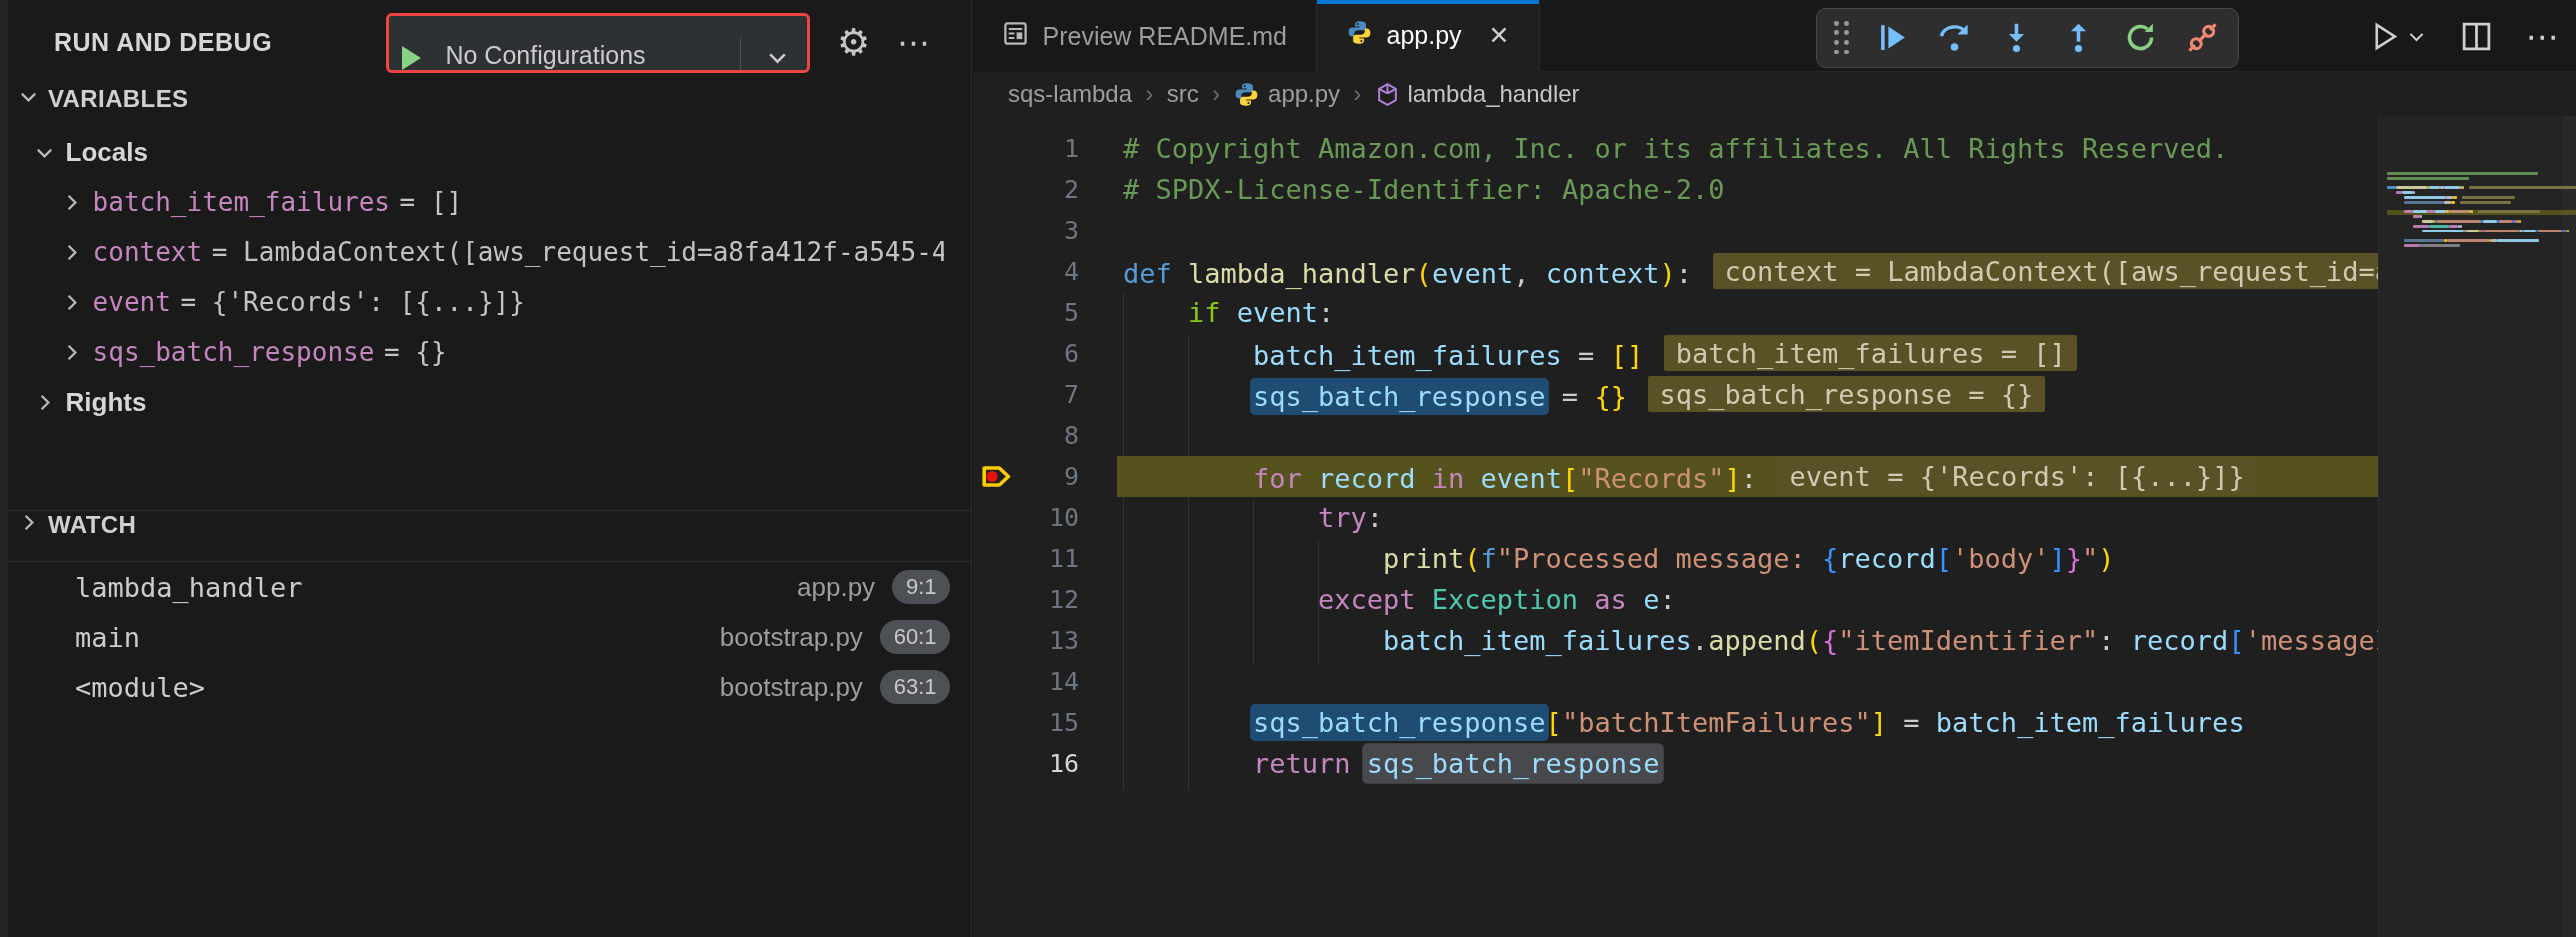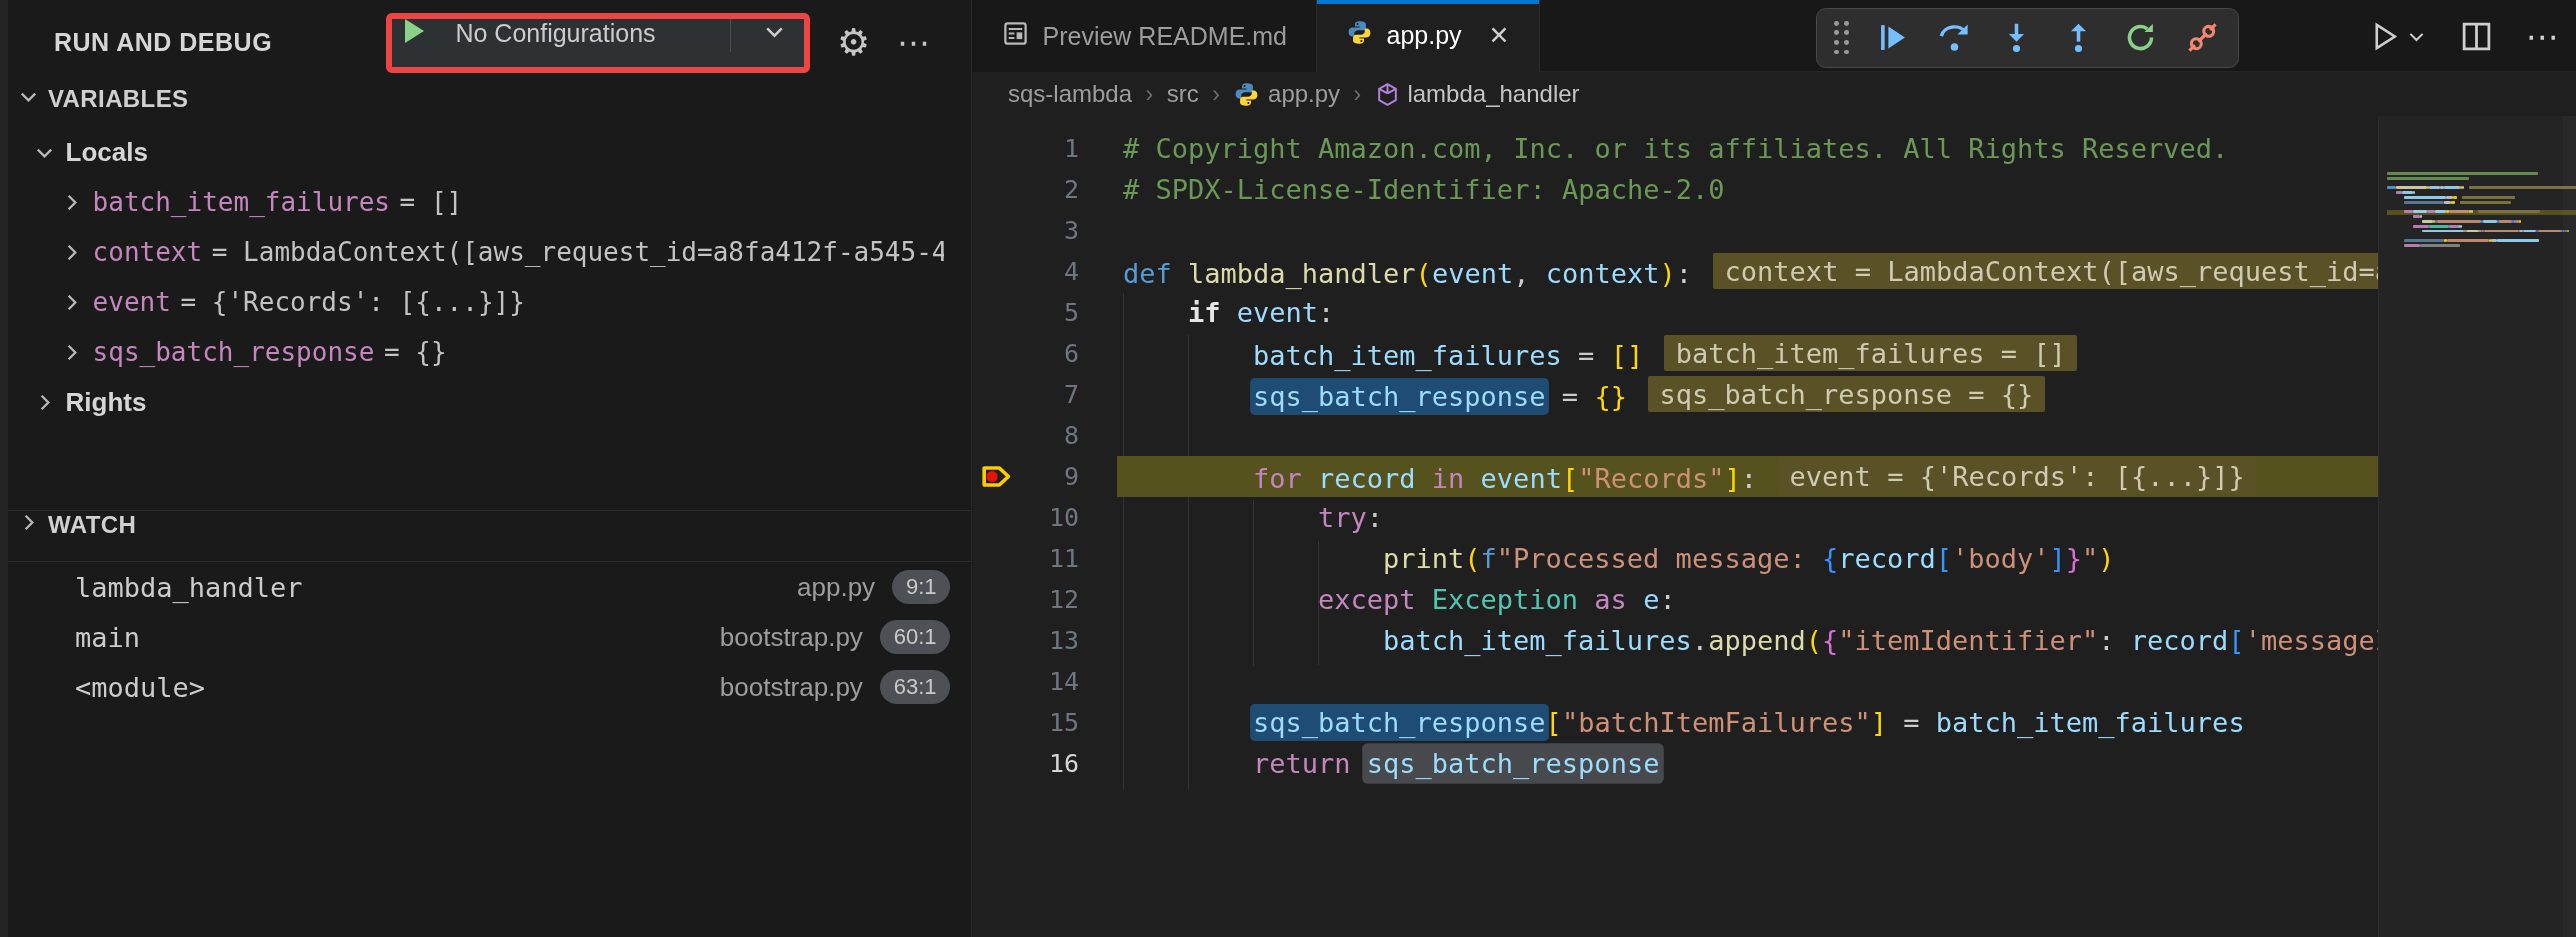--- a/index.html
+++ b/index.html
@@ -11,23 +11,23 @@
   }
   
   .sidebar {
     position:absolute; left:0; top:0; width:972px; height:938px;
     background:#1a1a1a; border-right:1px solid #2b2b2b;
   }
   .sidebar::before { content:""; position:absolute; left:0; top:0; width:7.7px; height:100%; background:#242425; }
   .side-header { display:flex; align-items:center; height:85px; padding:0 39px 0 54px; }
   .side-title { font-size:25px; font-weight:700; letter-spacing:0.5px; color:#d6d6d6; white-space:nowrap; }
   .config-select {
-    margin-left:auto; display:flex; align-items:flex-start; gap:31px;
+    margin-left:auto; display:flex; align-items:flex-end; gap:24px;
     width:424px; height:60px; padding:0 17.3px 0 13.5px;
-    background:#2d3133; border:6px solid #ef4444; border-radius:5.8px;
+    background:#2d3133; border:3px solid #ef4444; border-radius:5.8px;
   }
   .config-select .playglyph { width:0; height:0; border-left:19px solid #89d185; border-top:12.5px solid transparent; border-bottom:12.5px solid transparent; }
   .config-label { font-size:25px; color:#cccccc; white-space:nowrap; flex:1; }
   .config-divider { width:1px; height:33px; background:#4a5054; }
   .icon-btn { margin-left:27px; font-size:33px; color:#c5c5c5; line-height:1; cursor:pointer; }
   .gear { font-size:37px; }
   .dots { letter-spacing:1.9px; font-size:33px; }
 
   .sect-head { display:flex; align-items:flex-start; height:42px; padding:0 29px 0 17.3px; gap:7.7px; }
   .sect-head .label { font-size:24px; font-weight:700; color:#d0d0d0; letter-spacing:0.4px; }
@@ -335,21 +335,21 @@
       <div class="lines-clip">
         <div class="code-lines" id="code-lines">
             <div class="guide" style="left: 150px; top: 177px; height: 497px;"></div>
             <div class="guide" style="left: 215px; top: 219px; height: 455px;"></div>
             <div class="guide" style="left: 280px; top: 384px; height: 166px;"></div>
             <div class="guide" style="left: 345px; top: 425px; height: 124px;"></div>
             <div class="code-line"><span class="g-bp"></span><span class="g-ln">1</span><span class="code-text" style="padding-left: 0px;"><span class="tok" style="color: rgb(106, 153, 85);"># Copyright Amazon.com, Inc. or its affiliates. All Rights Reserved.</span></span></div>
             <div class="code-line"><span class="g-bp"></span><span class="g-ln">2</span><span class="code-text" style="padding-left: 0px;"><span class="tok" style="color: rgb(106, 153, 85);"># SPDX-License-Identifier: Apache-2.0</span></span></div>
             <div class="code-line"><span class="g-bp"></span><span class="g-ln">3</span><span class="code-text" style="padding-left: 0px;"></span></div>
             <div class="code-line"><span class="g-bp"></span><span class="g-ln">4</span><span class="code-text" style="padding-left: 0px;"><span class="tok" style="color: rgb(86, 156, 214);">def </span><span class="tok" style="color: rgb(220, 220, 170);">lambda_handler</span><span class="tok" style="color: rgb(255, 215, 0);">(</span><span class="tok" style="color: rgb(156, 220, 254);">event</span><span class="tok" style="color: rgb(204, 204, 204);">, </span><span class="tok" style="color: rgb(156, 220, 254);">context</span><span class="tok" style="color: rgb(255, 215, 0);">)</span><span class="tok" style="color: rgb(204, 204, 204);">:</span><span class="hint">context = LambdaContext([aws_request_id=a8fa412f-a545-414...</span></span></div>
-            <div class="code-line"><span class="g-bp"></span><span class="g-ln">5</span><span class="code-text" style="padding-left: 65px;"><span class="tok" style="color: #e5e5e5; font-weight: bold;">if </span><span class="tok" style="color: rgb(156, 220, 254);">event</span><span class="tok" style="color: rgb(204, 204, 204);">:</span></span></div>
+            <div class="code-line"><span class="g-bp"></span><span class="g-ln">5</span><span class="code-text" style="padding-left: 65px;"><span class="tok" style="color: #84cc16;">if </span><span class="tok" style="color: rgb(156, 220, 254);">event</span><span class="tok" style="color: rgb(204, 204, 204);">:</span></span></div>
             <div class="code-line"><span class="g-bp"></span><span class="g-ln">6</span><span class="code-text" style="padding-left: 130px;"><span class="tok" style="color: rgb(156, 220, 254);">batch_item_failures</span><span class="tok" style="color: rgb(204, 204, 204);"> = </span><span class="tok" style="color: rgb(255, 215, 0);">[]</span><span class="hint">batch_item_failures = []</span></span></div>
             <div class="code-line"><span class="g-bp"></span><span class="g-ln">7</span><span class="code-text" style="padding-left: 130px;"><span class="tok hl-blue" style="color: rgb(156, 220, 254);">sqs_batch_response</span><span class="tok" style="color: rgb(204, 204, 204);"> = </span><span class="tok" style="color: rgb(255, 215, 0);">{}</span><span class="hint">sqs_batch_response = {}</span></span></div>
             <div class="code-line"><span class="g-bp"></span><span class="g-ln">8</span><span class="code-text" style="padding-left: 0px;"></span></div>
             <div class="code-line cur"><span class="g-bp"><svg width="37" height="29" viewBox="0 0 30 24">
                   <path d="M4 5h12.5l7.5 7-7.5 7H4z" fill="none" stroke="#FFCC00" stroke-width="3" stroke-linejoin="round"></path>
                   <circle cx="10.5" cy="12" r="4.6" fill="#E51400"></circle>
                 </svg></span><span class="g-ln">9</span><span class="code-text" style="padding-left: 130px;"><span class="tok" style="color: rgb(197, 134, 192);">for </span><span class="tok" style="color: rgb(156, 220, 254);">record</span><span class="tok" style="color: rgb(197, 134, 192);"> in </span><span class="tok" style="color: rgb(156, 220, 254);">event</span><span class="tok" style="color: rgb(255, 215, 0);">[</span><span class="tok" style="color: rgb(206, 145, 120);">"Records"</span><span class="tok" style="color: rgb(255, 215, 0);">]</span><span class="tok" style="color: rgb(204, 204, 204);">:</span><span class="hint">event = {'Records': [{...}]}</span></span></div>
             <div class="code-line"><span class="g-bp"></span><span class="g-ln">10</span><span class="code-text" style="padding-left: 195px;"><span class="tok" style="color: rgb(197, 134, 192);">try</span><span class="tok" style="color: rgb(204, 204, 204);">:</span></span></div>
             <div class="code-line"><span class="g-bp"></span><span class="g-ln">11</span><span class="code-text" style="padding-left: 260px;"><span class="tok" style="color: rgb(220, 220, 170);">print</span><span class="tok" style="color: rgb(255, 215, 0);">(</span><span class="tok" style="color: rgb(86, 156, 214);">f</span><span class="tok" style="color: rgb(206, 145, 120);">"Processed message: </span><span class="tok" style="color: rgb(55, 148, 255);">{</span><span class="tok" style="color: rgb(156, 220, 254);">record</span><span class="tok" style="color: rgb(55, 148, 255);">[</span><span class="tok" style="color: rgb(206, 145, 120);">'body'</span><span class="tok" style="color: rgb(55, 148, 255);">]</span><span class="tok" style="color: rgb(214, 112, 214);">}</span><span class="tok" style="color: rgb(206, 145, 120);">"</span><span class="tok" style="color: rgb(255, 215, 0);">)</span></span></div>
             <div class="code-line"><span class="g-bp"></span><span class="g-ln">12</span><span class="code-text" style="padding-left: 195px;"><span class="tok" style="color: rgb(197, 134, 192);">except </span><span class="tok" style="color: rgb(78, 201, 176);">Exception</span><span class="tok" style="color: rgb(197, 134, 192);"> as </span><span class="tok" style="color: rgb(156, 220, 254);">e</span><span class="tok" style="color: rgb(204, 204, 204);">:</span></span></div>

